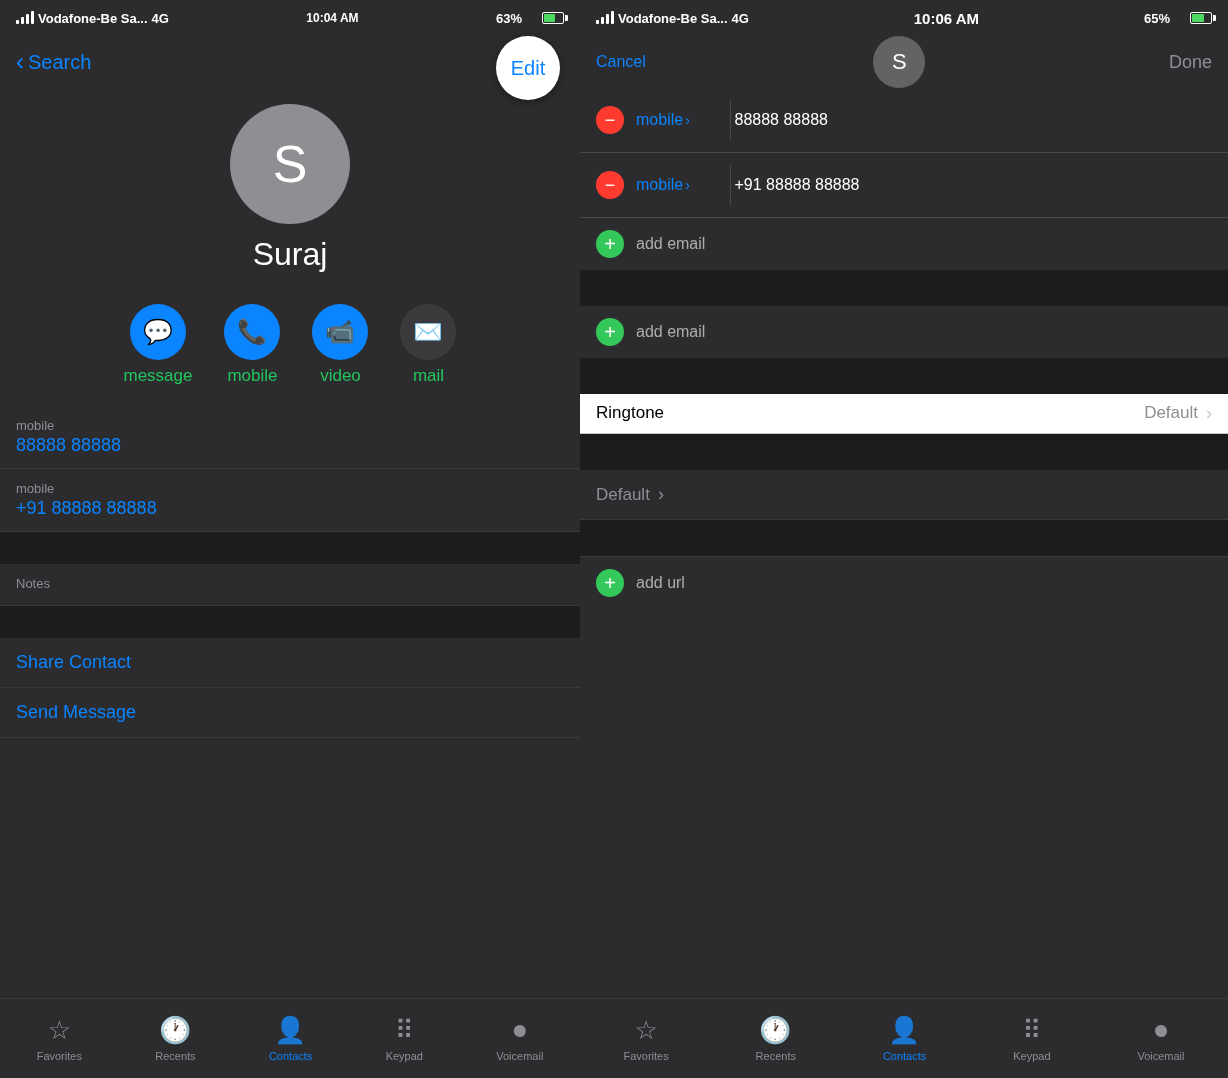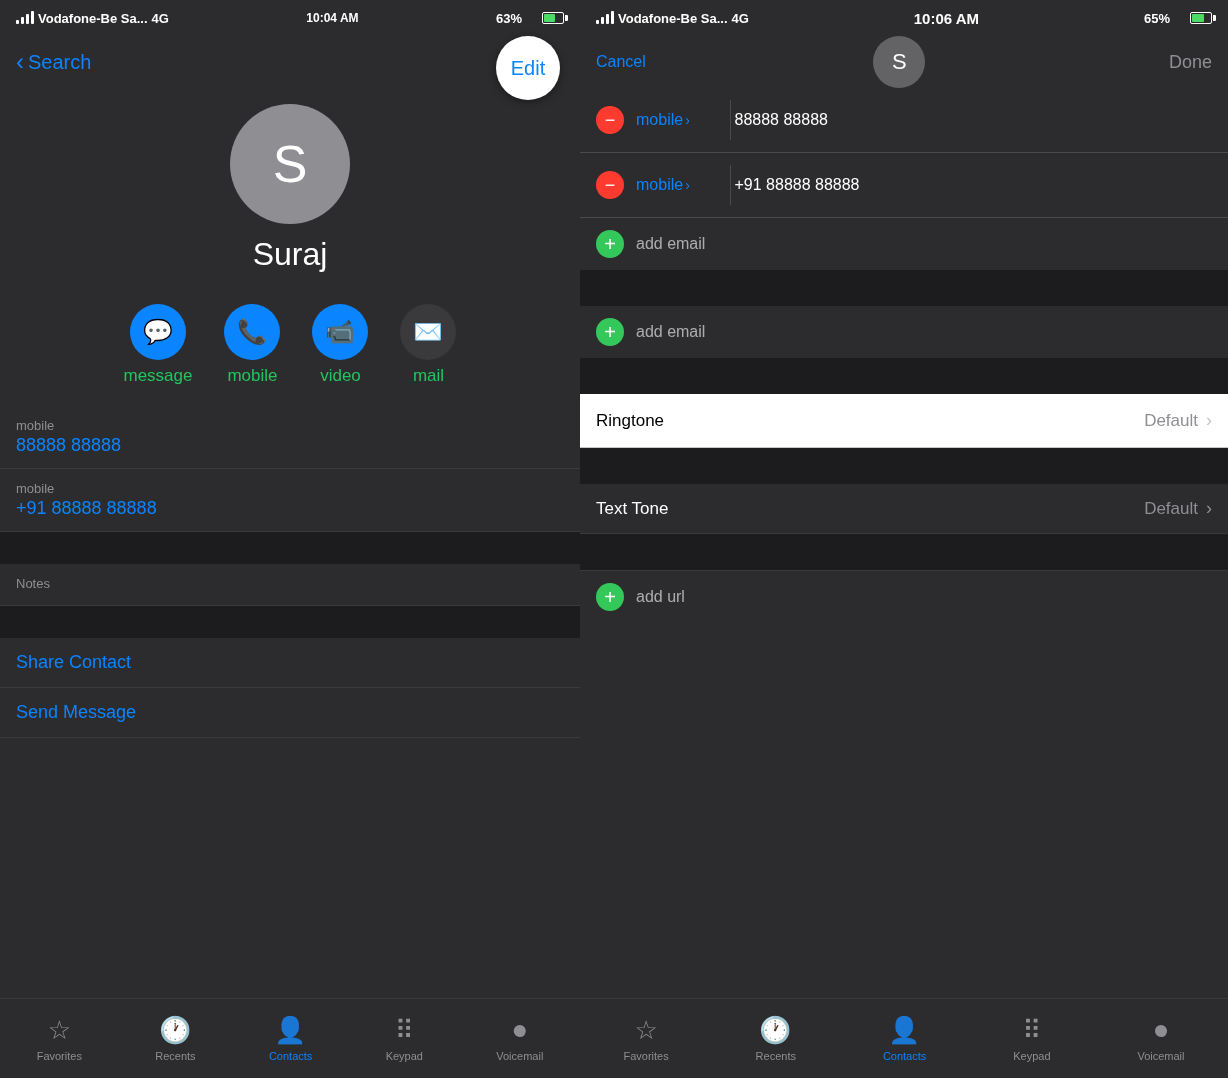--- a/index.html
+++ b/index.html
@@ -337,22 +337,22 @@
     .section-gap {
       height: 36px;
       background: #1c1c1e;
     }
 
     .ringtone-section {
       background: #fff;
     }
     .ringtone-row {
       display: flex;
-      align-items: center;
-      padding: 16px 16px;
+      align-items: flex-start;
+      padding: 9px 16px;
       border-bottom: 0.5px solid #c6c6c8;
       background: #fff;
     }
     .ringtone-label {
       font-size: 17px;
       color: #000;
       flex: 1;
     }
     .ringtone-value {
       font-size: 17px;
@@ -584,21 +584,20 @@
         <span class="ringtone-label">Ringtone</span>
         <span class="ringtone-value">Default</span>
         <span class="ringtone-chevron">›</span>
       </div>
     </div>
 
     <div class="section-gap"></div>
 
     <div class="text-tone-section">
       <div class="text-tone-row">
-        <span class="text-tone-label">Text Tone</span>
         <span class="text-tone-value">Default</span>
         <span class="text-tone-chevron">›</span>
       </div>
     </div>
 
     <div class="section-gap"></div>
 
     <div class="add-url-row">
       <div class="add-btn">+</div>
       <span class="field-placeholder">add url</span>

